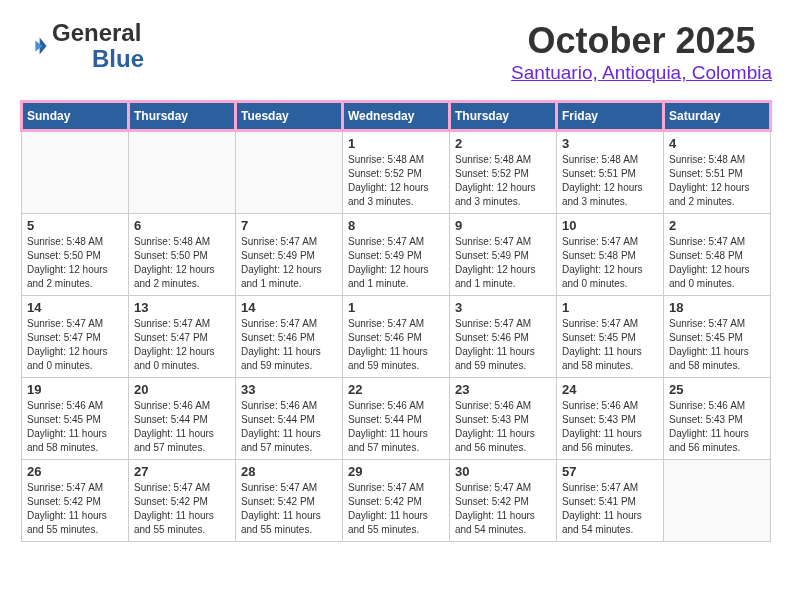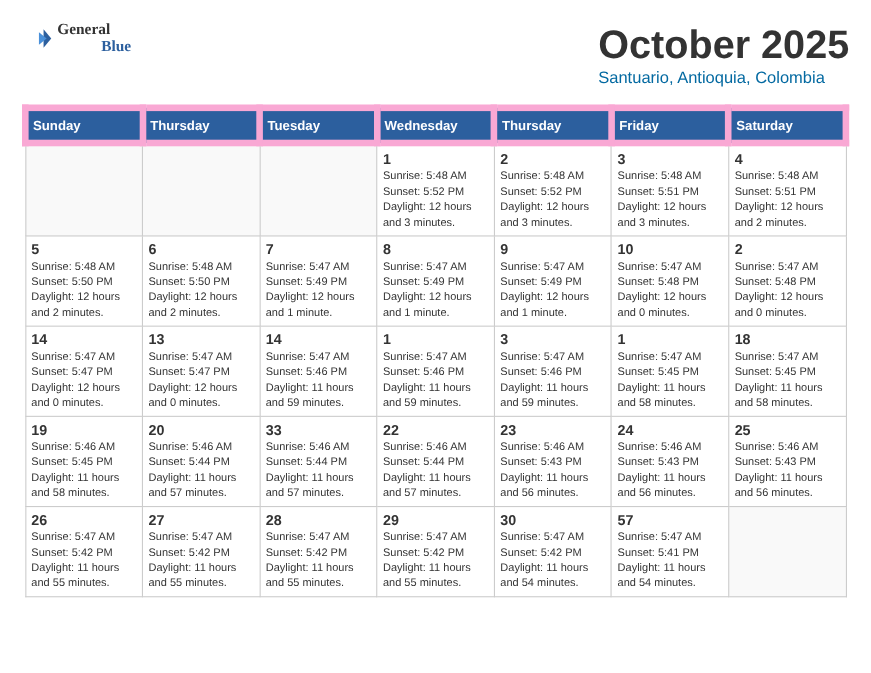--- a/index.html
+++ b/index.html
@@ -15,55 +15,55 @@
       justify-content: space-between;
       align-items: flex-start;
       margin-bottom: 16px;
     }
     .logo {
       display: flex;
       align-items: center;
       gap: 4px;
     }
     .logo-text {
-      font-size: 14px;
+      font-size: 24px;
       font-weight: bold;
       color: #333;
       line-height: 1.1;
-      font-family: Liberation Serif, serif;
     }
     .logo-blue { color: #2c5f9e; margin-left: 40px; }
     .logo-icon {
       width: 28px;
       height: 28px;
     }
     .title-block {
-      text-align: left;
+      text-align: center;
     }
     .month-title {
       font-size: 36px;
       font-weight: bold;
       color: #333;
     }
     .location {
-      font-size: 15px;
-      color: #0369a1;
+      font-size: 19px;
+      color: #6d28d9;
+      text-decoration: underline;
     }
     .calendar {
       width: 100%;
       border-collapse: collapse;
     }
     .calendar thead tr th {
       background: #2c5f9e;
       color: #fff;
       font-size: 12px;
       font-weight: bold;
       padding: 6px 4px;
       text-align: left;
-      border: 6px solid #f9a8d4;
+      border: 3px solid #f9a8d4;
     }
     .calendar tbody tr td {
       border: 1px solid #ccc;
       vertical-align: top;
       padding: 4px 5px;
       width: 107px;
       min-height: 80px;
       background: #fff;
       font-size: 10.5px;
       color: #333;

